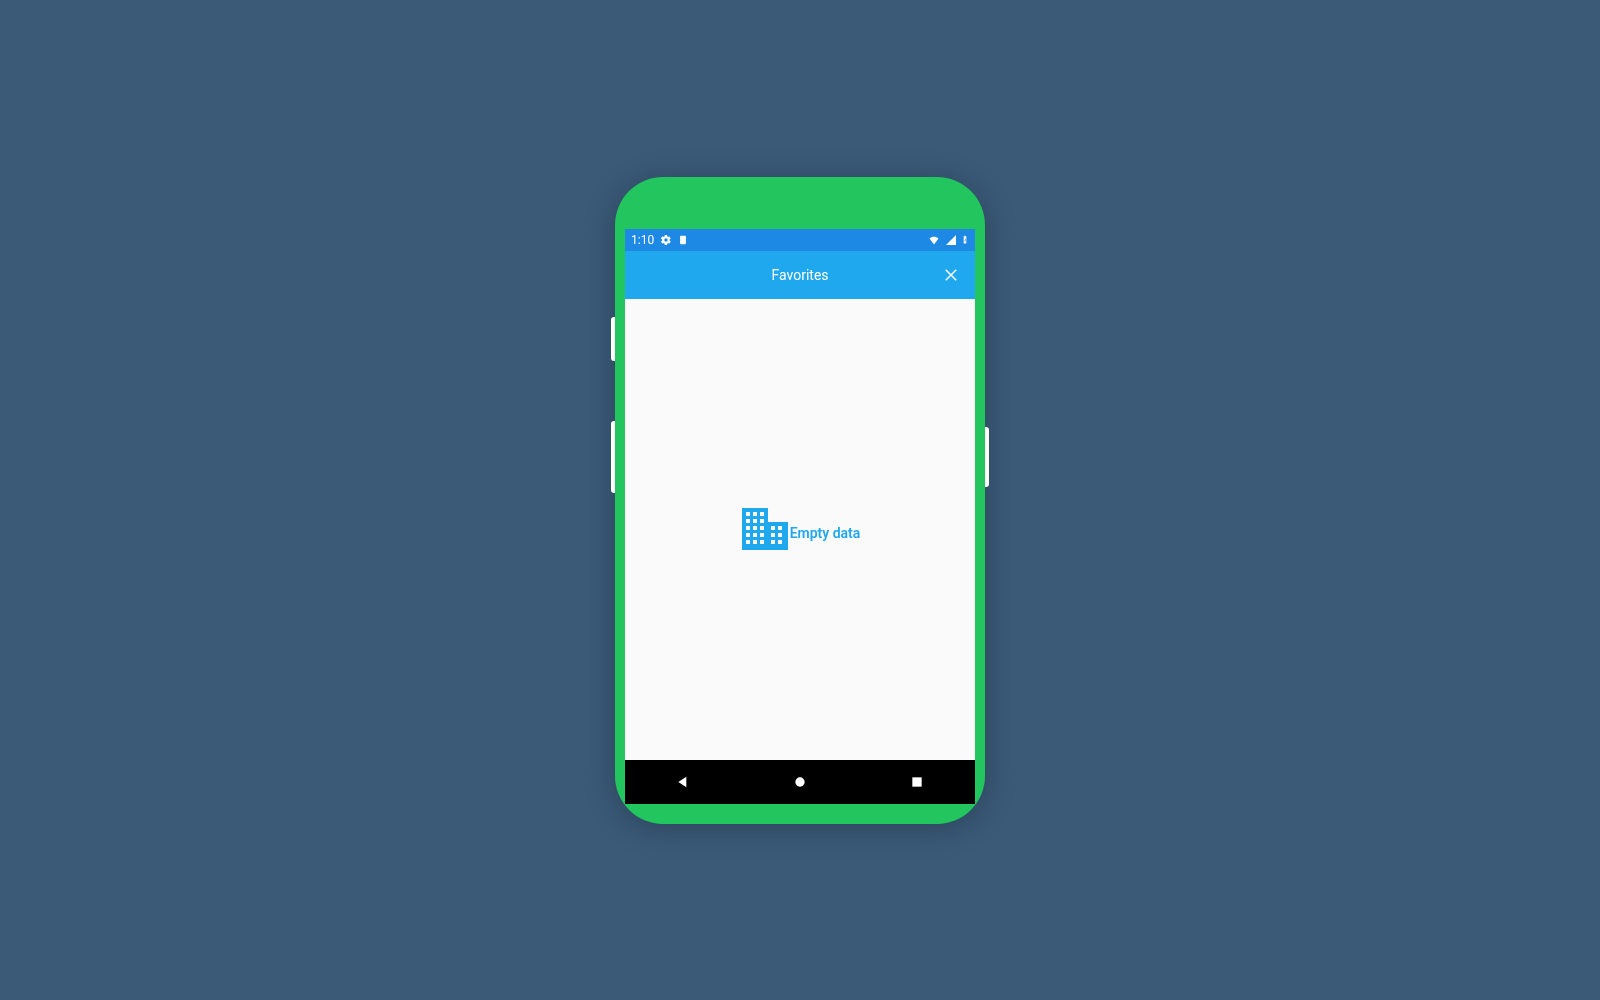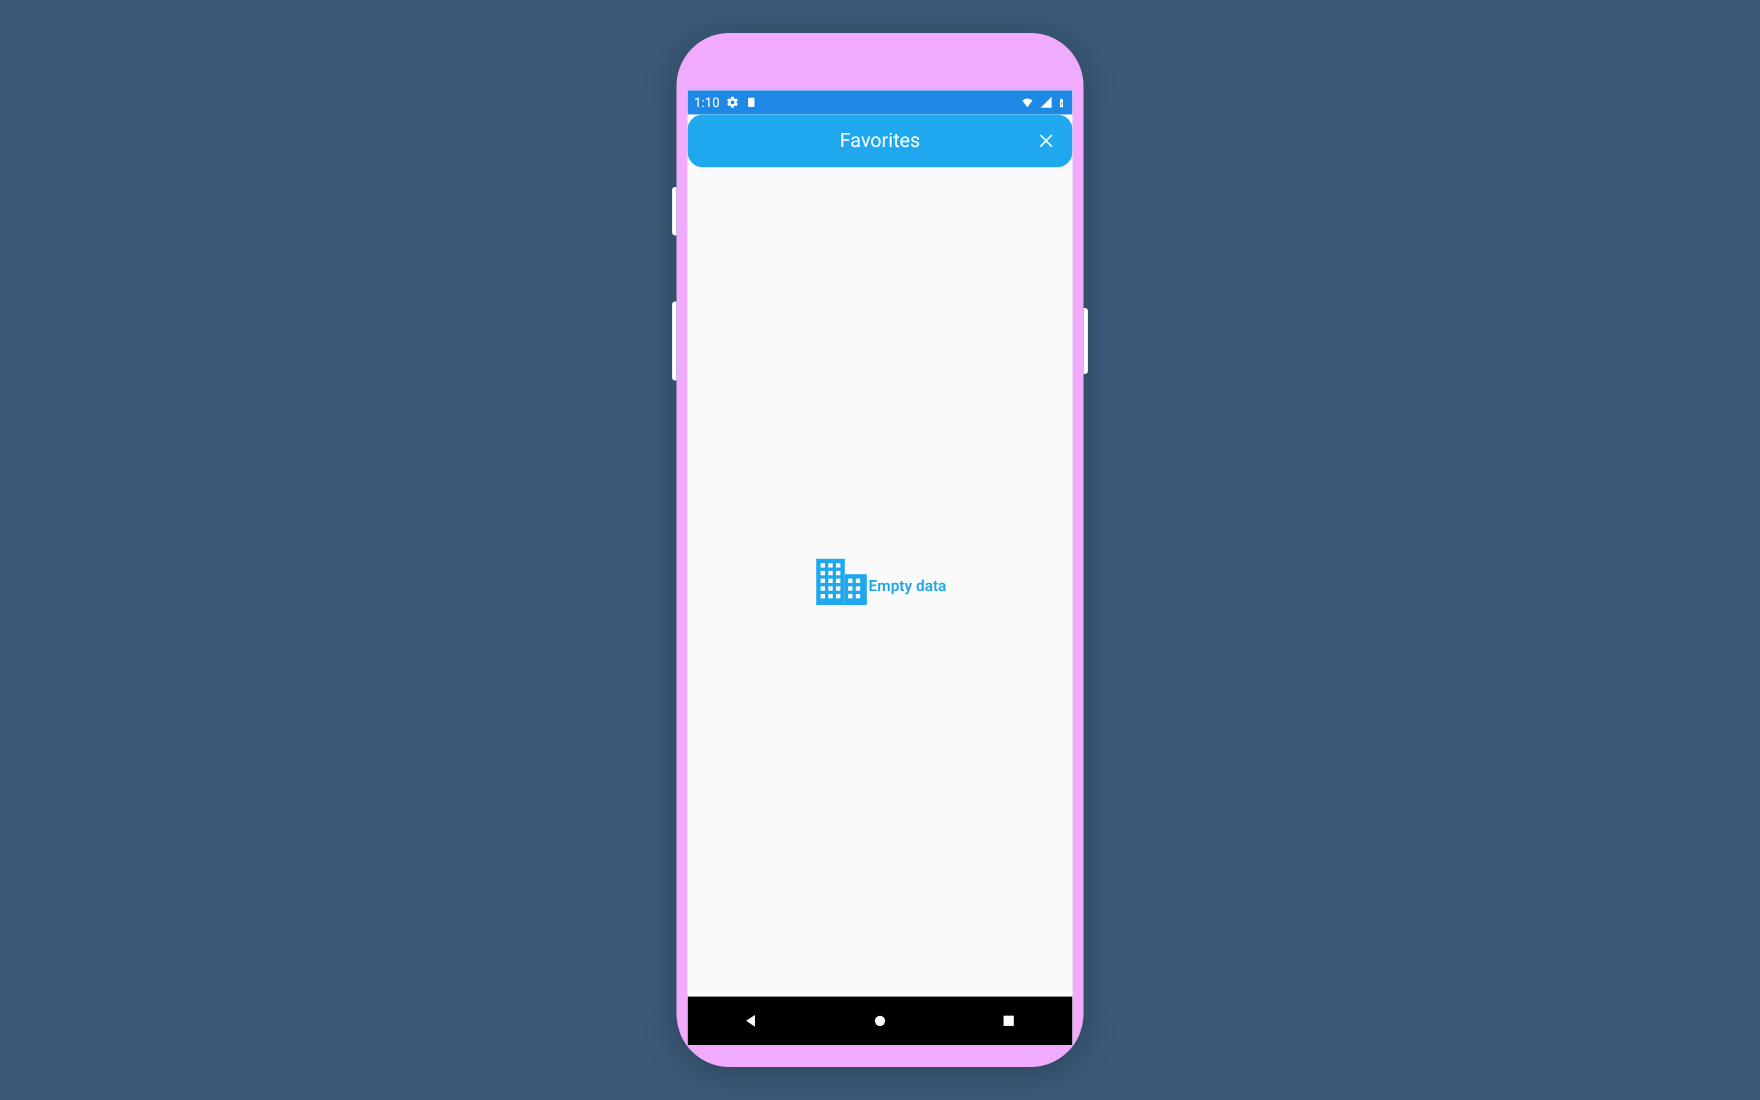--- a/index.html
+++ b/index.html
@@ -8,22 +8,22 @@
     height: 1000px;
     background: #3a5a78;
     font-family: Roboto, Arial, sans-serif;
     display: flex;
     align-items: center;
     justify-content: center;
     overflow: hidden;
   }
   .phone {
     width: 370px;
-    height: 940px;
-    background: #f0abfc;
+    height: 647px;
+    background: #22c55e;
     border-radius: 48px;
     position: relative;
     box-shadow: 0 4px 30px rgba(0,0,0,.25);
   }
   
   .side-btn { position: absolute; background:#fff; }
   .side-left1 { left:-4px; top:140px; width:4px; height:44px; border-radius:3px 0 0 3px; }
   .side-left2 { left:-4px; top:244px; width:4px; height:72px; border-radius:3px 0 0 3px; }
   .side-right { right:-4px; top:250px; width:4px; height:60px; border-radius:0 3px 3px 0; }
 
@@ -50,22 +50,21 @@
   .statusbar .right { display:flex; align-items:center; gap:4px; }
 
   .appbar {
     height:48px;
     background:#1fa8ee;
     color:#fff;
     display:flex;
     align-items:center;
     justify-content:center;
     position:relative;
-    font-size:18px;
-    border-radius:14px;
+    font-size:14px;
   }
   .appbar .close {
     position:absolute;
     right:10px;
     top:50%;
     transform:translateY(-50%);
     width:28px; height:28px;
     display:flex; align-items:center; justify-content:center;
     cursor:pointer;
   }

